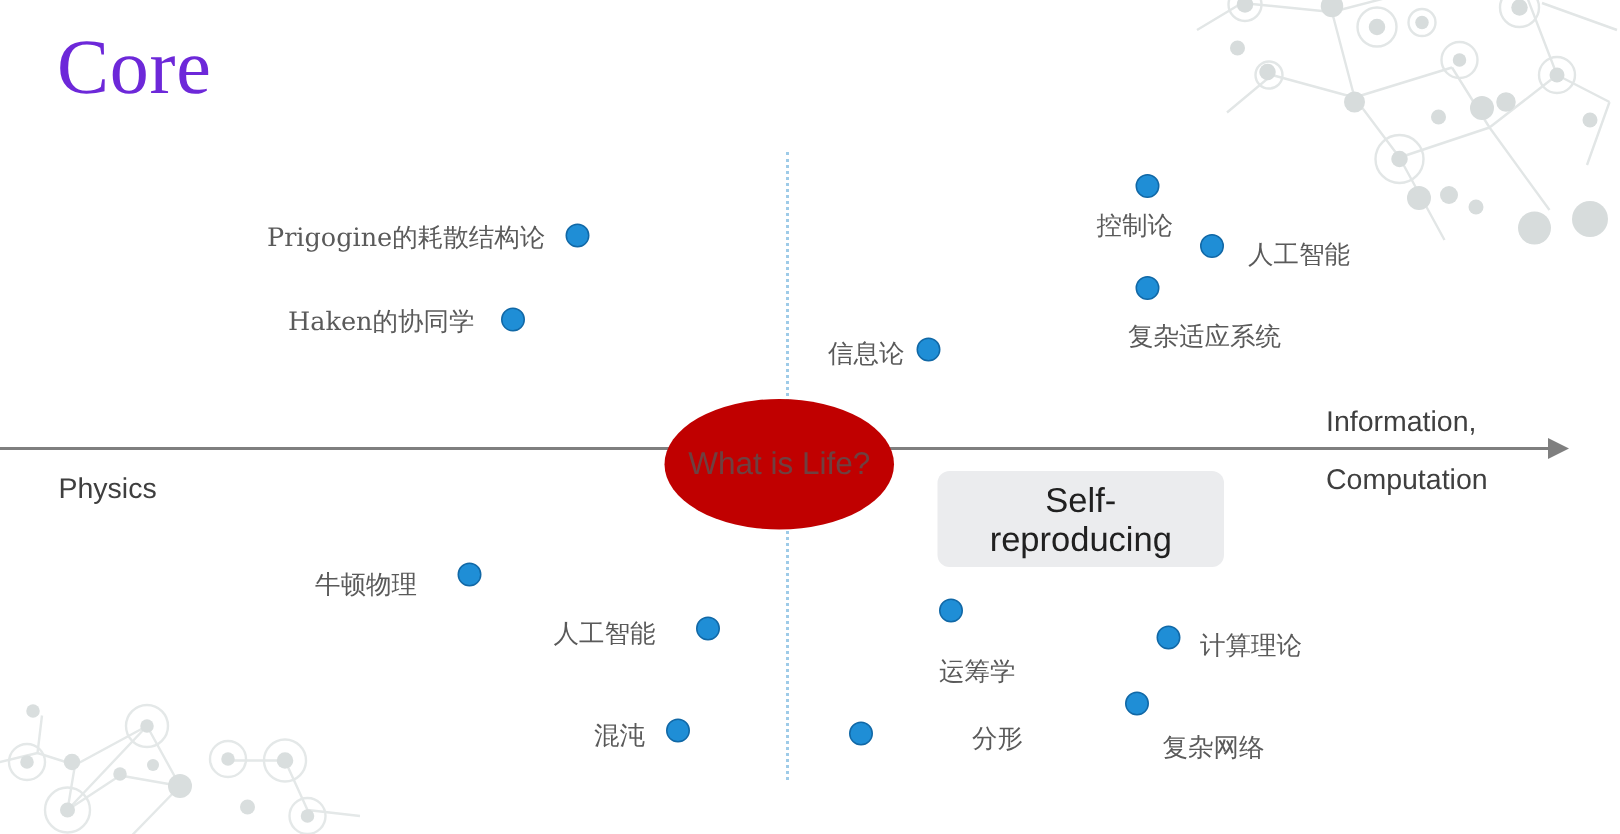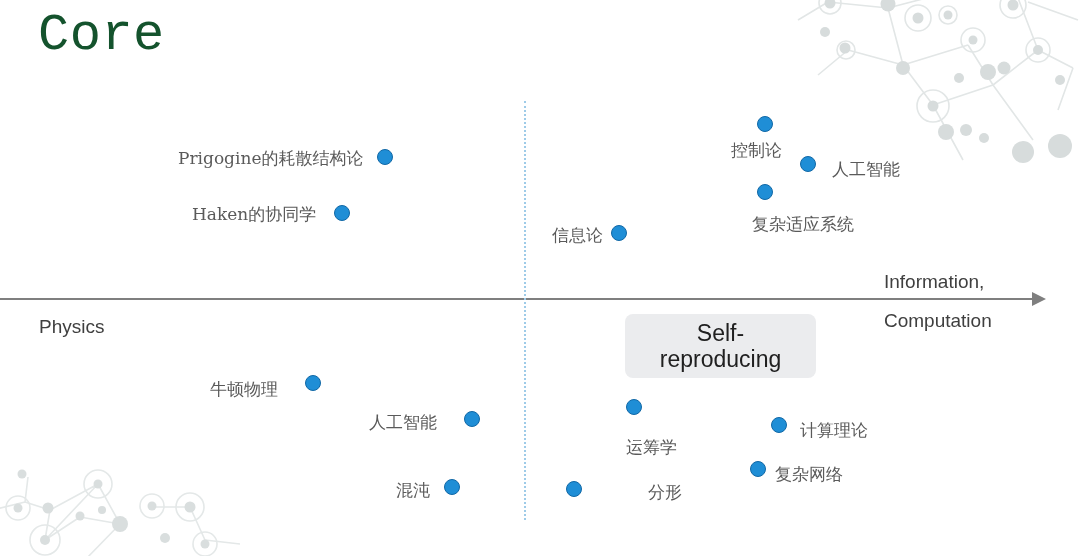--- a/index.html
+++ b/index.html
@@ -23,25 +23,25 @@
     pointer-events: none;
     opacity: 1;
   }
   #net-top-right { top: -10px; right: -8px; }
   #net-bottom-left { bottom: -6px; left: -10px; }
 
   
   #page-title {
     position: absolute;
     left: 38px;
-    top: 6px;
-    font-family: Liberation Mono, monospace;
+    top: 16px;
+    font-family: Liberation Serif, serif;
     font-size: 52px;
     line-height: 1.15;
-    color: #14532d;
+    color: #6d28d9;
     letter-spacing: 0.5px;
   }
 
   
   #x-axis-line {
     position: absolute;
     left: 0px;
     top: 298px;
     width: 1038px;
     height: 2px;
@@ -225,20 +225,23 @@
   <div class="axis-caption" id="axis-label-comp">Computation</div>
 
 
   <div id="selfrep-box">
     <span>
       <span>Self-</span><br>
       <span>reproducing</span>
     </span>
   </div>
 
+  <div id="what-is-life-ellipse">
+    <span>What is Life?</span>
+  </div>
 
   <div id="points-layer">
       <div class="dot" style="left: 377px; top: 149px; background: rgb(31, 142, 214);"></div>
       <div class="item-label serifish" style="left: 178px; top: 147px;">Prigogine的耗散结构论</div>
       <div class="dot" style="left: 334px; top: 205px; background: rgb(31, 142, 214);"></div>
       <div class="item-label serifish" style="left: 192px; top: 203px;">Haken的协同学</div>
       <div class="dot" style="left: 611px; top: 225px; background: rgb(31, 142, 214);"></div>
       <div class="item-label serifish" style="left: 552px; top: 224px;">信息论</div>
       <div class="dot" style="left: 757px; top: 116px; background: rgb(31, 142, 214);"></div>
       <div class="item-label serifish" style="left: 731px; top: 139px;">控制论</div>
@@ -250,18 +253,18 @@
       <div class="item-label serifish" style="left: 210px; top: 378px;">牛顿物理</div>
       <div class="dot" style="left: 464px; top: 411px; background: rgb(31, 142, 214);"></div>
       <div class="item-label serifish" style="left: 369px; top: 411px;">人工智能</div>
       <div class="dot" style="left: 444px; top: 479px; background: rgb(31, 142, 214);"></div>
       <div class="item-label serifish" style="left: 396px; top: 479px;">混沌</div>
       <div class="dot" style="left: 626px; top: 399px; background: rgb(31, 142, 214);"></div>
       <div class="item-label serifish" style="left: 626px; top: 436px;">运筹学</div>
       <div class="dot" style="left: 771px; top: 417px; background: rgb(31, 142, 214);"></div>
       <div class="item-label serifish" style="left: 800px; top: 419px;">计算理论</div>
       <div class="dot" style="left: 750px; top: 461px; background: rgb(31, 142, 214);"></div>
-      <div class="item-label serifish" style="left: 775px; top: 463px;">复杂网络</div>
+      <div class="item-label serifish" style="left: 775px; top: 487px;">复杂网络</div>
       <div class="dot" style="left: 566px; top: 481px; background: rgb(31, 142, 214);"></div>
       <div class="item-label serifish" style="left: 605px; top: 481px; margin-left: 43px;">分形</div>
     </div>
 
 </div>
 
 </body></html>

